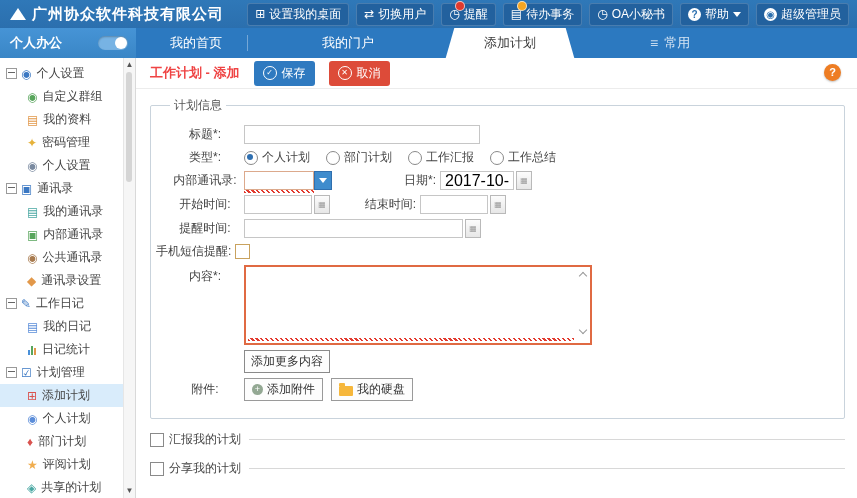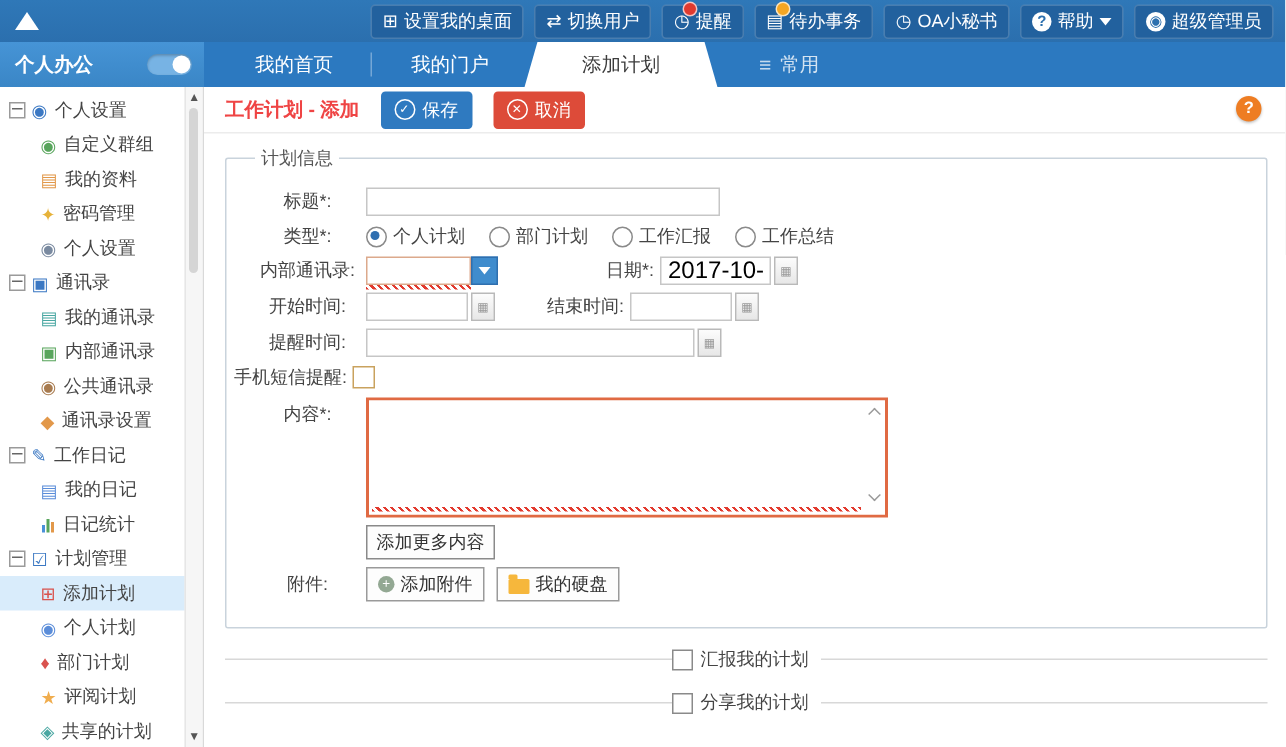--- a/index.html
+++ b/index.html
@@ -18,21 +18,21 @@
   .badge{position:absolute;top:-3px;left:13px;width:8px;height:8px;border-radius:50%;border:1px solid rgba(255,255,255,.7);}
   .badge.red{background:#e03a2f;}
   .badge.org{background:#f5a623;}
   .caret{width:0;height:0;border:4px solid transparent;border-top:5px solid #fff;margin-top:4px;}
 
   
   .subbar{display:flex;height:30px;}
   .side-head{width:136px;flex:none;background:linear-gradient(#4694d6,#3a86c6);display:flex;align-items:center;justify-content:space-between;padding:0 8px 0 10px;color:#fff;font-size:13px;font-weight:bold;box-sizing:border-box;}
   .toggle{width:30px;height:14px;border-radius:8px;background:#77b3e4;position:relative;cursor:pointer;box-shadow:inset 0 1px 2px rgba(0,0,0,.25);}
   .toggle-knob{position:absolute;right:1px;top:1px;width:12px;height:12px;border-radius:50%;background:#fff;}
-  .tabs{flex:1;background:#2c79c0;display:flex;align-items:stretch;padding-left:8px;}
+  .tabs{flex:1;background:#2c79c0;display:flex;align-items:stretch;padding-left:8px;gap:48px;}
   .tab{position:relative;display:flex;align-items:center;gap:6px;padding:0 26px;color:#fff;font-size:13px;cursor:pointer;}
   .tab .vsep{position:absolute;right:0;top:7px;bottom:7px;width:1px;background:rgba(255,255,255,.35);}
   .tab.active{background:#fff;color:#3c3c3c;margin:0 14px 0 10px;z-index:1;}
   .tab.active::before,.tab.active::after{content:"";position:absolute;top:0;bottom:0;width:18px;background:#fff;}
   .tab.active::before{left:-8px;transform:skewX(-16deg);}
   .tab.active::after{right:-8px;transform:skewX(16deg);}
   .tab.dim{opacity:.8;}
   .menu-ic{font-size:14px;line-height:14px;opacity:.9;}
 
   
@@ -96,30 +96,31 @@
   .chev.up{top:4px;}.chev.up::before{transform:rotate(45deg);}
   .chev.down{bottom:8px;}.chev.down::before{transform:rotate(-135deg);top:0;}
   .ta-squig{position:absolute;left:2px;right:16px;bottom:2px;}
   .btn-plain{border:1px solid #8a8a8a;background:#fdfdfd;font-size:12px;padding:2px 6px;cursor:pointer;font-family:inherit;color:#333;}
   .attach-btns{display:flex;align-items:center;gap:8px;}
   .btn-attach,.btn-disk{display:flex;align-items:center;gap:4px;border:1px solid #9a9a9a;background:#fdfdfd;font-size:12px;padding:2px 7px;cursor:pointer;font-family:inherit;color:#333;}
   .plus-ic{width:11px;height:11px;border-radius:50%;background:#93a893;color:#fff;font-size:9px;line-height:11px;text-align:center;flex:none;}
   .folder-ic{position:relative;width:14px;height:10px;background:#f6b73c;border-radius:1px;flex:none;margin-top:2px;}
   .folder-ic::before{content:"";position:absolute;top:-3px;left:0;width:6px;height:3px;background:#f6b73c;border-radius:1px 1px 0 0;}
   fieldset.section{border:0;border-top:1px solid #d8d8d8;margin:12px 0 0;padding:0;}
-  fieldset.section legend{display:flex;align-items:center;gap:5px;font-size:12px;color:#444;padding:0 8px 0 0;margin-left:0;text-align:center;}
+  fieldset.section legend{display:flex;align-items:center;gap:5px;font-size:12px;color:#444;padding:0 8px 0 0;margin-left:0;}
 </style>
 </head>
 <body>
 
 <div class="app">
 
   <header class="topbar">
     <div class="logo">
       <span class="logo-tri"></span>
+      <span class="company">广州协众软件科技有限公司</span>
     </div>
     <div class="tb-buttons">
       <div class="tb-btn">
         <span class="tb-ic">⊞</span>
         <span>设置我的桌面</span>
       </div>
       <div class="tb-btn">
         <span class="tb-ic">⇄</span>
         <span>切换用户</span>
       </div>

